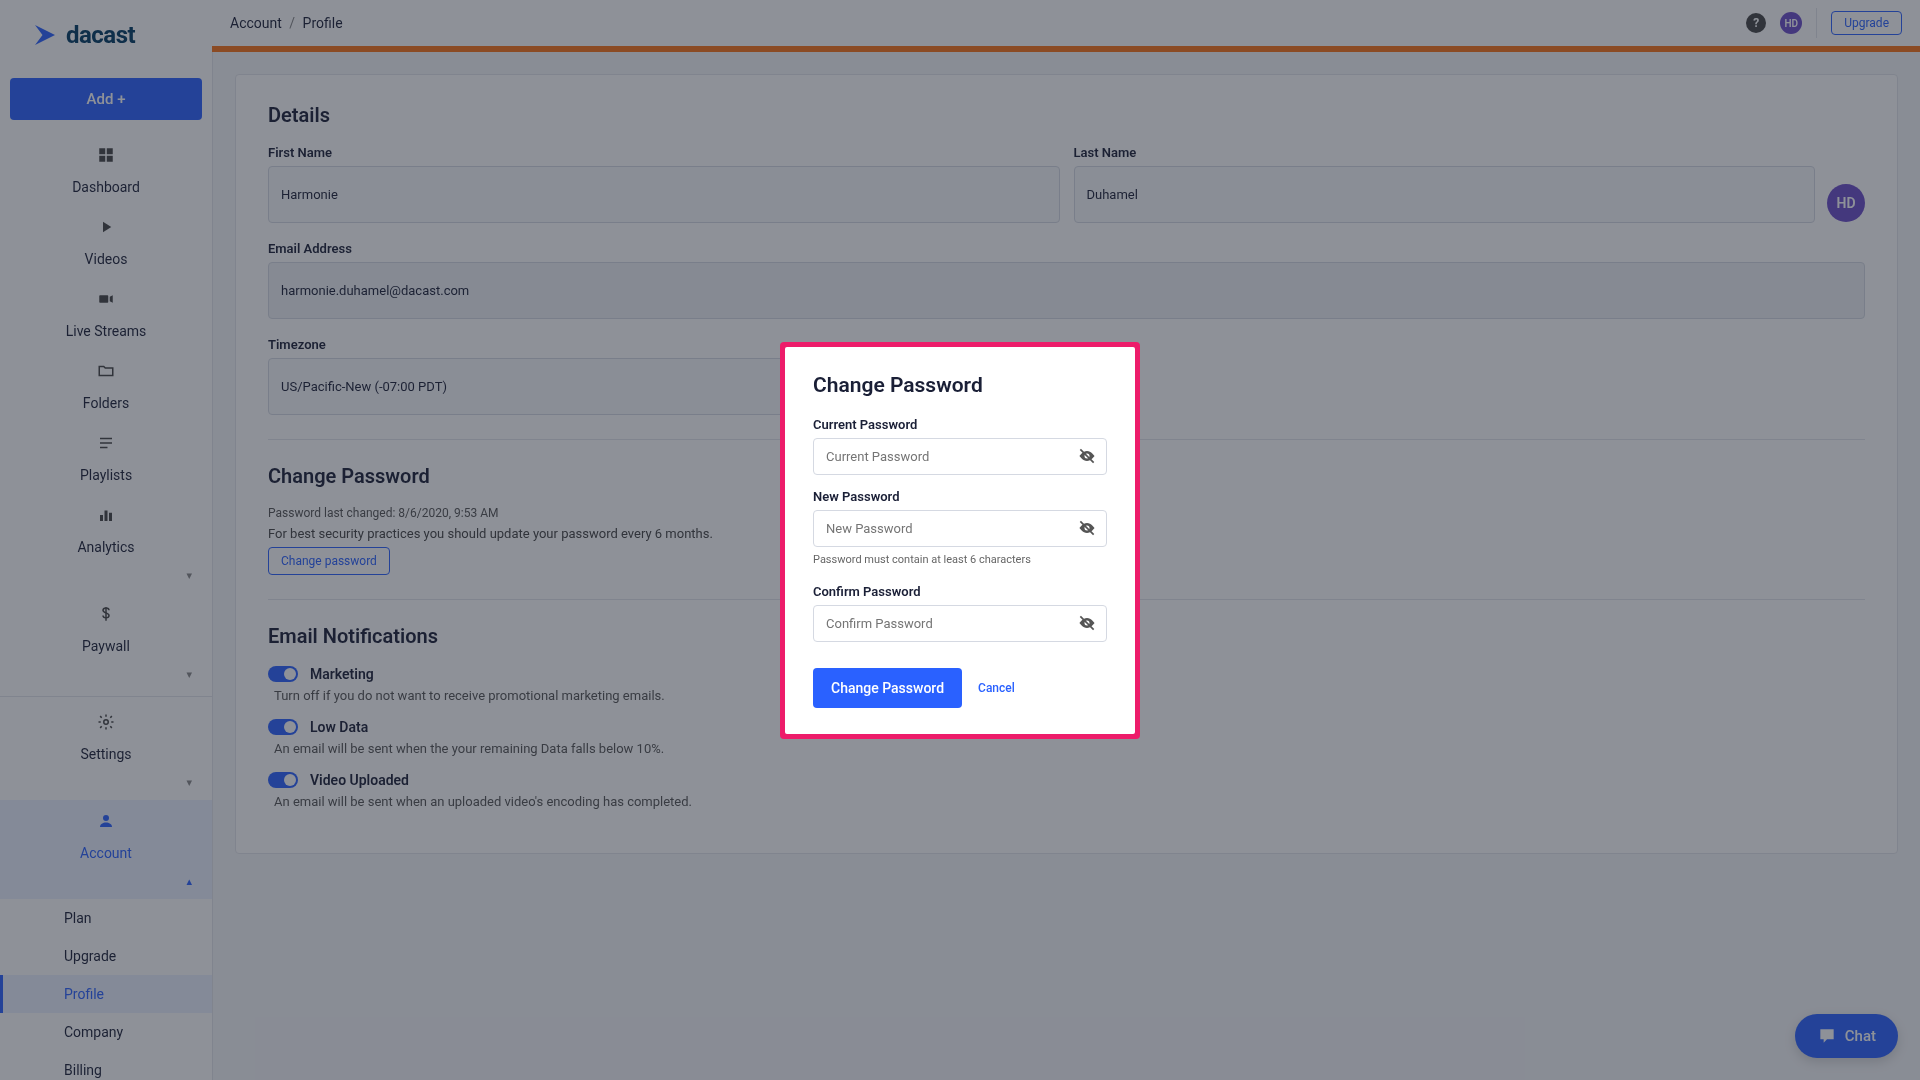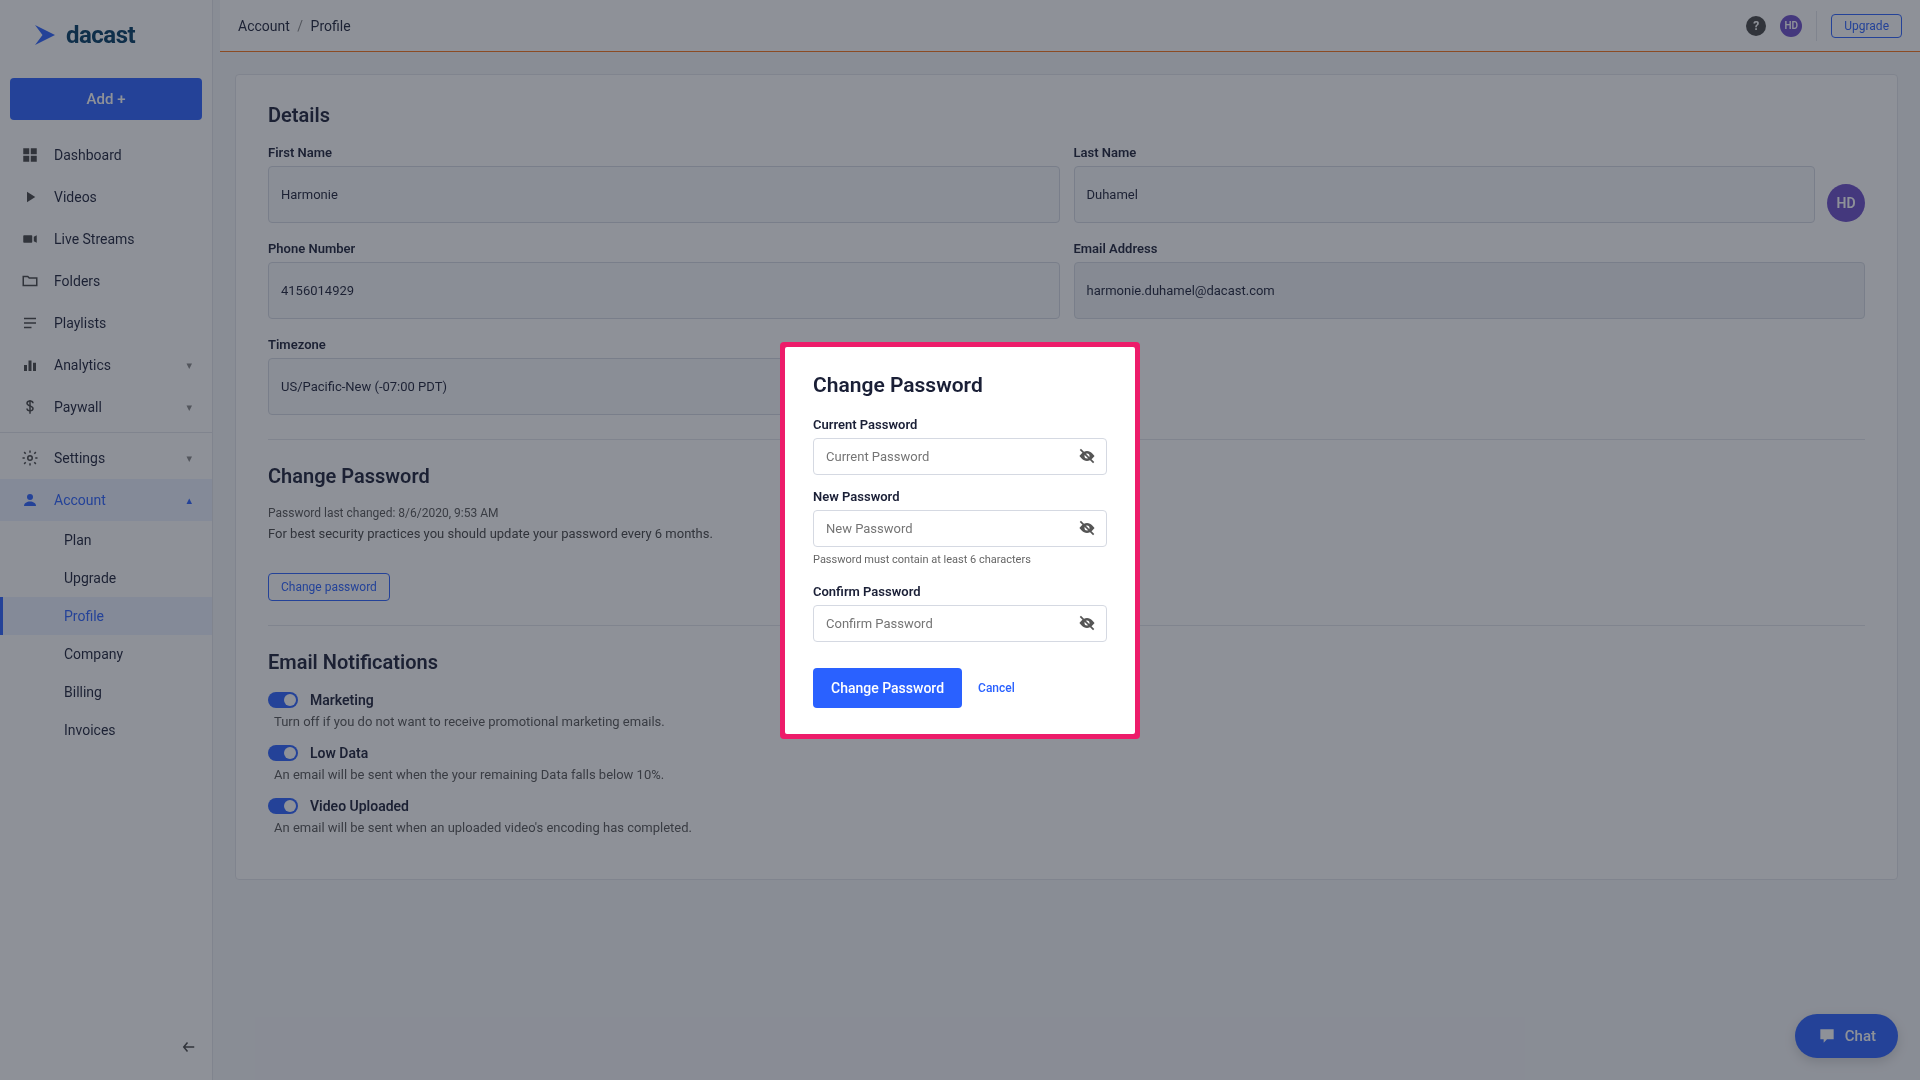--- a/index.html
+++ b/index.html
@@ -7,32 +7,32 @@
 
 .sidebar { position: absolute; left: 0; top: 0; width: 213px; height: 100%; background: #fff; border-right: 1px solid #e3e5ea; display: flex; flex-direction: column; }
 .logo-area { padding: 20px 0 20px 30px; }
 .logo { display: flex; align-items: center; gap: 6px; }
 .logo-mark { color: #2a61ff; font-size: 26px; font-weight: bold; }
 .logo-text { color: #003a63; font-size: 24px; font-weight: 700; letter-spacing: -0.5px; }
 
 .add-btn { margin: 8px 10px 14px 10px; background: #2a61ff; color: #fff; border: none; padding: 12px 0; border-radius: 4px; font-size: 15px; font-weight: 500; cursor: pointer; }
 
 .nav-list { flex: 1; }
-.nav-item { display: flex; align-items: center; padding: 11px 20px; font-size: 14px; color: #1a1f36; cursor: pointer; gap: 14px; }
+.nav-item { display: flex; align-items: center; padding: 11px 20px; font-size: 14px; color: #1a1f36; cursor: pointer; gap: 14px; flex-direction: column; }
 .nav-item.active-parent { background: #eaf0ff; color: #2a61ff; }
 .nav-item .icon { width: 20px; height: 20px; display: inline-flex; align-items: center; justify-content: center; }
 .nav-item .chevron { margin-left: auto; font-size: 11px; color: #888; }
 .nav-item.active-parent .chevron { color: #2a61ff; }
 .sub-item { padding: 11px 20px 11px 64px; font-size: 14px; color: #1a1f36; cursor: pointer; }
 .sub-item.active { background: #eaf0ff; color: #2a61ff; border-left: 3px solid #2a61ff; padding-left: 61px; }
 .nav-divider { border-top: 1px solid #e3e5ea; margin: 4px 0; }
 
 .collapse-btn { padding: 14px 20px 24px 180px; cursor: pointer; color: #444; }
 
-.topbar { position: absolute; left: 220px; top: 0; right: 0; height: 52px; background: #fff; border-bottom: 1px solid #f97316; display: flex; align-items: center; padding: 0 18px; }
+.topbar { position: absolute; left: 212px; top: 0; right: 0; height: 52px; background: #fff; border-bottom: 6px solid #f97316; display: flex; align-items: center; padding: 0 18px; }
 .breadcrumb { font-size: 14px; color: #1a1f36; }
 .breadcrumb .sep { color: #888; margin: 0 4px; }
 .topbar-right { margin-left: auto; display: flex; align-items: center; gap: 14px; }
 .help-icon { width: 20px; height: 20px; background: #444; border-radius: 50%; color: #fff; display: flex; align-items: center; justify-content: center; font-size: 12px; font-weight: bold; cursor: pointer; }
 .avatar-sm { width: 22px; height: 22px; border-radius: 50%; background: #6b4cc9; color: #fff; display: flex; align-items: center; justify-content: center; font-size: 10px; font-weight: 600; cursor: pointer; }
 .upgrade-top { border: 1px solid #2a61ff; color: #2a61ff; background: #fff; padding: 4px 12px; border-radius: 4px; font-size: 12px; cursor: pointer; }
 .vdiv { width: 1px; height: 30px; background: #e3e5ea; }
 
 .main { position: absolute; left: 213px; top: 52px; right: 0; bottom: 0; padding: 22px; }
 .card { background: #fff; border: 1px solid #e3e5ea; border-radius: 4px; padding: 28px 32px; }
@@ -41,21 +41,21 @@
 .field { flex: 1; }
 .field-label { font-size: 13px; font-weight: 600; color: #1a1f36; margin-bottom: 6px; display: block; }
 .field-input { width: 100%; padding: 20px 12px; border: 1px solid #d5d9e2; border-radius: 4px; font-size: 13px; background: #f7f8fa; color: #1a1f36; }
 .field-input.readonly { background: #eef0f4; }
 .field-with-avatar { display: flex; align-items: flex-end; gap: 12px; }
 .field-with-avatar .field { flex: 1; }
 .avatar-lg { width: 38px; height: 38px; border-radius: 50%; background: #6b4cc9; color: #fff; display: flex; align-items: center; justify-content: center; font-size: 14px; font-weight: 600; margin-bottom: 1px; }
 
 .divider-h { border-top: 1px solid #e3e5ea; margin: 24px 0; }
 .sub-note { font-size: 12px; color: #555; margin-bottom: 6px; }
-.sub-note2 { font-size: 13px; color: #444; margin-bottom: 32px; }
+.sub-note2 { font-size: 13px; color: #444; margin-bottom: 6px; }
 .change-pw-btn { border: 1px solid #2a61ff; color: #2a61ff; background: #fff; padding: 6px 12px; border-radius: 4px; font-size: 12px; cursor: pointer; }
 
 .toggle-row { display: flex; align-items: center; gap: 12px; margin-bottom: 6px; }
 .toggle { width: 30px; height: 16px; background: #2a61ff; border-radius: 8px; position: relative; cursor: pointer; }
 .toggle::after { content: ''; position: absolute; right: 2px; top: 2px; width: 12px; height: 12px; background: #fff; border-radius: 50%; }
 .toggle-label { font-size: 14px; font-weight: 600; color: #1a1f36; }
 .toggle-desc { font-size: 13px; color: #555; margin-left: 6px; margin-bottom: 16px; }
 
 .overlay { position: absolute; inset: 0; background: rgba(30, 35, 50, 0.5); display: flex; align-items: center; justify-content: center; }
 .modal-wrap { background: #ed1c6a; padding: 5px; border-radius: 4px; }
@@ -217,24 +217,20 @@
       <div class="field-with-avatar" style="flex:1">
         <div class="field">
           <label class="field-label">Last Name</label>
           <input class="field-input" value="Duhamel" style="">
         </div>
         <div class="avatar-lg">HD</div>
       </div>
     </div>
     <div class="row2">
       <div class="field">
-        <label class="field-label">Phone Number</label>
-        <input class="field-input" value="4156014929" style="">
-      </div>
-      <div class="field">
         <label class="field-label">Email Address</label>
         <input class="field-input readonly" value="harmonie.duhamel@dacast.com" style="">
       </div>
     </div>
     <div class="row2">
       <div class="field" style="flex:0 0 49.2%">
         <label class="field-label">Timezone</label>
         <input class="field-input" value="US/Pacific-New (-07:00 PDT)" style="">
       </div>
     </div>

